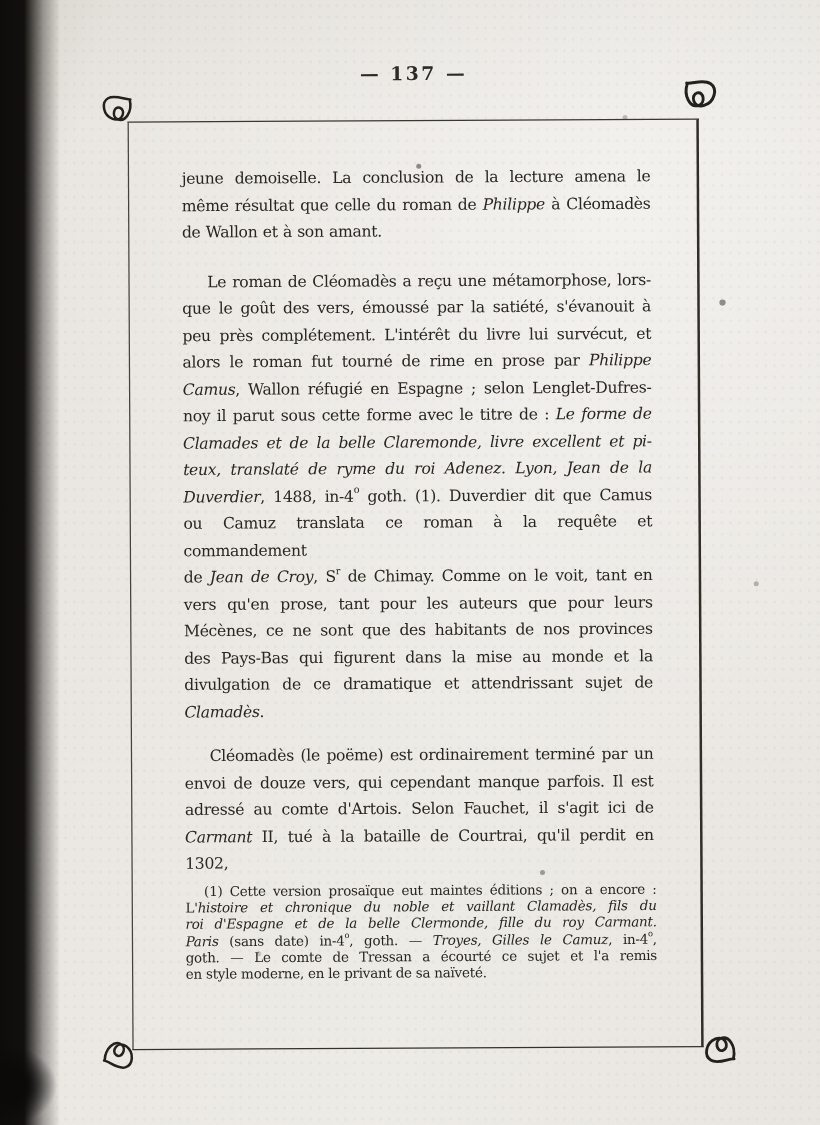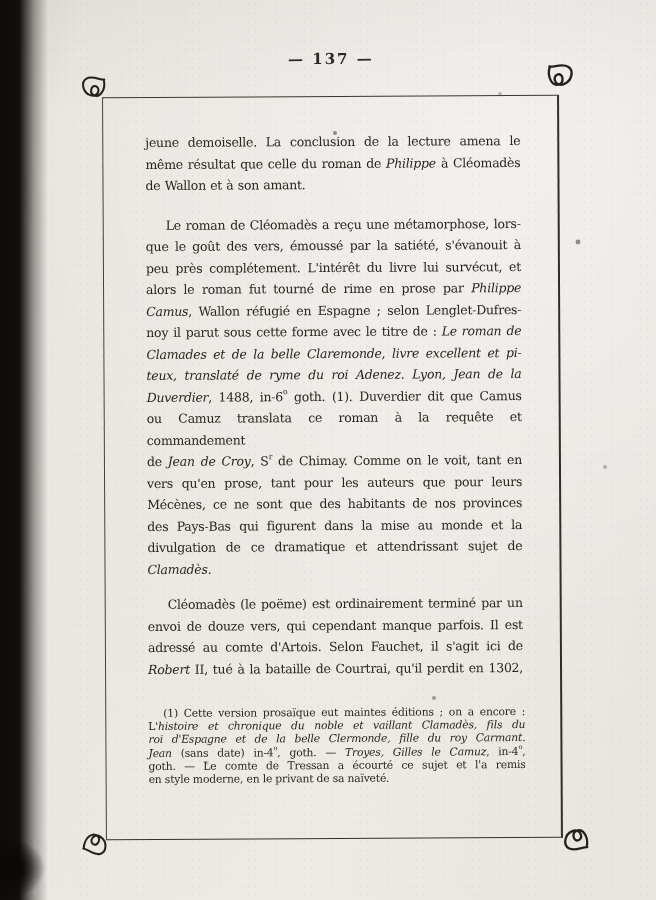--- a/index.html
+++ b/index.html
@@ -122,45 +122,45 @@
           <div class="tline"><span>jeune demoiselle.  La conclusion de la lecture amena le</span></div>
           <div class="tline"><span>même résultat que celle du roman de </span><em>Philippe</em><span> à Cléomadès</span></div>
           <div class="tline last"><span>de Wallon et à son amant.</span></div>
         </div>
         <div class="paragraph" style="margin-top: 18px;">
           <div class="tline indent"><span>Le roman de Cléomadès a reçu une métamorphose, lors-</span></div>
           <div class="tline"><span>que le goût des vers, émoussé par la satiété,  s'évanouit à</span></div>
           <div class="tline"><span>peu près complétement. L'intérêt du livre lui survécut, et</span></div>
           <div class="tline"><span>alors le roman fut tourné de rime en prose par </span><em>Philippe</em></div>
           <div class="tline"><em>Camus</em><span>, Wallon réfugié en Espagne ; selon Lenglet-Dufres-</span></div>
-          <div class="tline"><span>noy il  parut sous cette forme avec le titre de : </span><em>Le roman de</em></div>
+          <div class="tline"><span>noy il  parut sous cette forme avec le titre de : </span><em>Le forme de</em></div>
           <div class="tline"><em>Clamades et de la belle Claremonde, livre  excellent et pi-</em></div>
           <div class="tline"><em>teux, translaté de ryme du roi Adenez. Lyon, Jean de la</em></div>
-          <div class="tline"><em>Duverdier</em><span>, 1488, in-6</span><sup>o</sup><span> goth. (1). Duverdier dit que Camus</span></div>
+          <div class="tline"><em>Duverdier</em><span>, 1488, in-4</span><sup>o</sup><span> goth. (1). Duverdier dit que Camus</span></div>
           <div class="tline"><span>ou Camuz translata ce roman à la requête et commandement</span></div>
           <div class="tline"><span>de </span><em>Jean de Croy</em><span>, S</span><sup>r</sup><span> de Chimay. Comme on le voit, tant en</span></div>
           <div class="tline"><span>vers qu'en  prose, tant pour les auteurs que pour leurs</span></div>
           <div class="tline"><span>Mécènes, ce ne sont que des habitants de nos provinces</span></div>
           <div class="tline"><span>des Pays-Bas qui figurent dans la mise au monde et la</span></div>
           <div class="tline"><span>divulgation de ce dramatique et attendrissant sujet de</span></div>
           <div class="tline last"><em>Clamadès</em><span>.</span></div>
         </div>
         <div class="paragraph" style="margin-top: 14px;">
           <div class="tline indent"><span>Cléomadès (le poëme) est ordinairement terminé par un</span></div>
           <div class="tline"><span>envoi de douze vers, qui cependant manque parfois. Il est</span></div>
           <div class="tline"><span>adressé au comte d'Artois. Selon Fauchet, il s'agit ici de</span></div>
-          <div class="tline"><em>Robert</em><span> II, tué à la bataille de Courtrai, qu'il perdit en 1302,</span></div>
+          <div class="tline"><em>Carmant</em><span> II, tué à la bataille de Courtrai, qu'il perdit en 1302,</span></div>
         </div>
       </div>
 
     <div class="footnote-col" id="footnote-text">
         <div class="paragraph">
           <div class="fline indent"><span>(1)  Cette version prosaïque eut maintes éditions ; on a encore :</span></div>
           <div class="fline"><span>L'</span><em>histoire et chronique du noble et vaillant Clamadès, fils du</em></div>
           <div class="fline"><em>roi d'Espagne et de la  belle  Clermonde, fille du  roy  Carmant.</em></div>
-          <div class="fline"><em>Jean</em><span> (sans date) in-4</span><sup>o</sup><span>, goth. — </span><em>Troyes, Gilles le Camuz</em><span>, in-4</span><sup>o</sup><span>,</span></div>
+          <div class="fline"><em>Paris</em><span> (sans date) in-4</span><sup>o</sup><span>, goth. — </span><em>Troyes, Gilles le Camuz</em><span>, in-4</span><sup>o</sup><span>,</span></div>
           <div class="fline"><span>goth. — Le comte  de Tressan a  écourté  ce sujet et  l'a  remis</span></div>
           <div class="fline last"><span>en style moderne, en le privant de sa naïveté.</span></div>
         </div>
       </div>
 
   </div>
 </div>
 
 </body></html>

